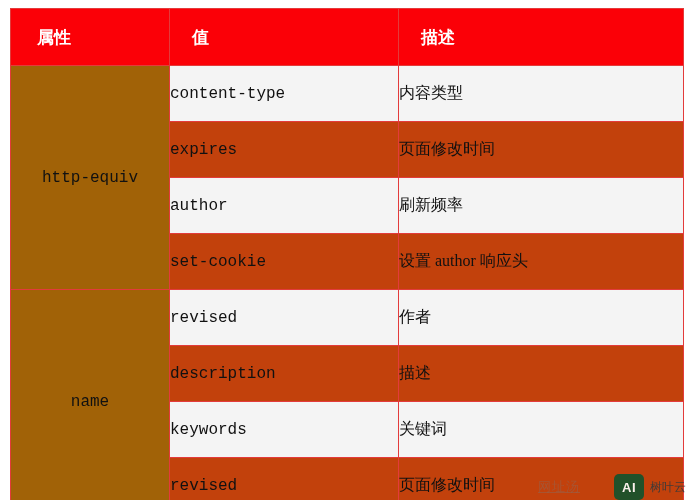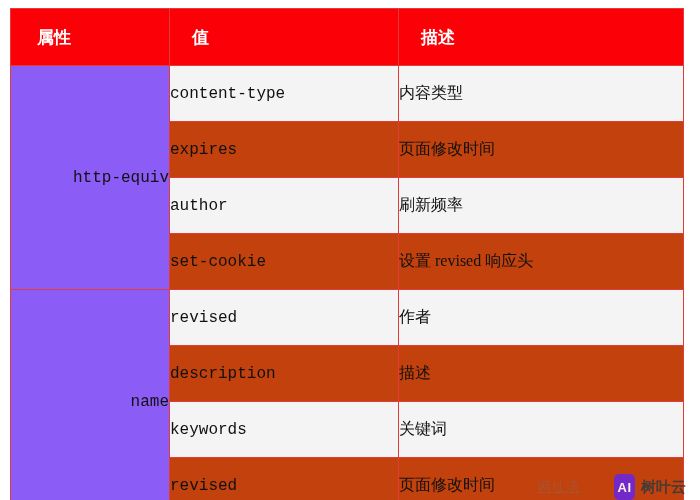--- a/index.html
+++ b/index.html
@@ -50,25 +50,25 @@
   .col-attr { width: 158px; }
   .col-val  { width: 228px; }
   .col-desc { width: 284px; }
 
   tbody td {
     height: 55px;
     font-size: 16px;
     color: #1b1b1b;
   }
   td.attr-cell {
-    text-align: right;
+    text-align: center;
     font-family: "Liberation Mono", monospace;
     font-size: 16px;
     color: #111111;
-    background: #8b5cf6;
+    background: #a16207;
   }
   td.val-cell {
     font-family: "Liberation Mono", monospace;
     font-size: 16px;
     color: #111111;
     padding-left: 22px;
     margin-top: 29px;
   }
   td.desc-cell {
     font-family: Liberation Serif, serif;
@@ -89,37 +89,36 @@
   .watermark {
     position: absolute;
     right: 14px;
     bottom: 8px;
     display: flex;
     align-items: center;
     gap: 6px;
     opacity: 0.92;
   }
   .wm-badge {
-    width: 21px;
+    width: 30px;
     height: 26px;
-    background: #6d28d9;
+    background: #14532d;
     color: #ffffff;
     border-radius: 5px;
     font-size: 13px;
     font-weight: bold;
     display: flex;
     align-items: center;
     justify-content: center;
     letter-spacing: 0.5px;
   }
   .wm-text {
-    font-size: 15px;
+    font-size: 12px;
     color: #3a3a3a;
     font-family: "Liberation Sans", sans-serif;
-    font-weight: bold;
   }
   .wm-ghost {
     position: absolute;
     right: 120px;
     bottom: 12px;
     font-size: 13px;
     color: rgba(120,120,120,0.35);
     font-family: "Liberation Sans", sans-serif;
     letter-spacing: 1px;
     text-decoration: underline;
@@ -157,21 +156,21 @@
         <td class="desc-cell">页面修改时间</td>
       </tr>
 
       <tr class="shaded">
         <td class="val-cell">author</td>
         <td class="desc-cell">刷新频率</td>
       </tr>
 
       <tr class="plain">
         <td class="val-cell">set-cookie</td>
-        <td class="desc-cell">设置 revised 响应头</td>
+        <td class="desc-cell">设置 author 响应头</td>
       </tr>
 
       <tr class="shaded">
         <td class="attr-cell" rowspan="4">name</td>
         <td class="val-cell">revised</td>
         <td class="desc-cell">作者</td>
       </tr>
 
       <tr class="plain">
         <td class="val-cell">description</td>

